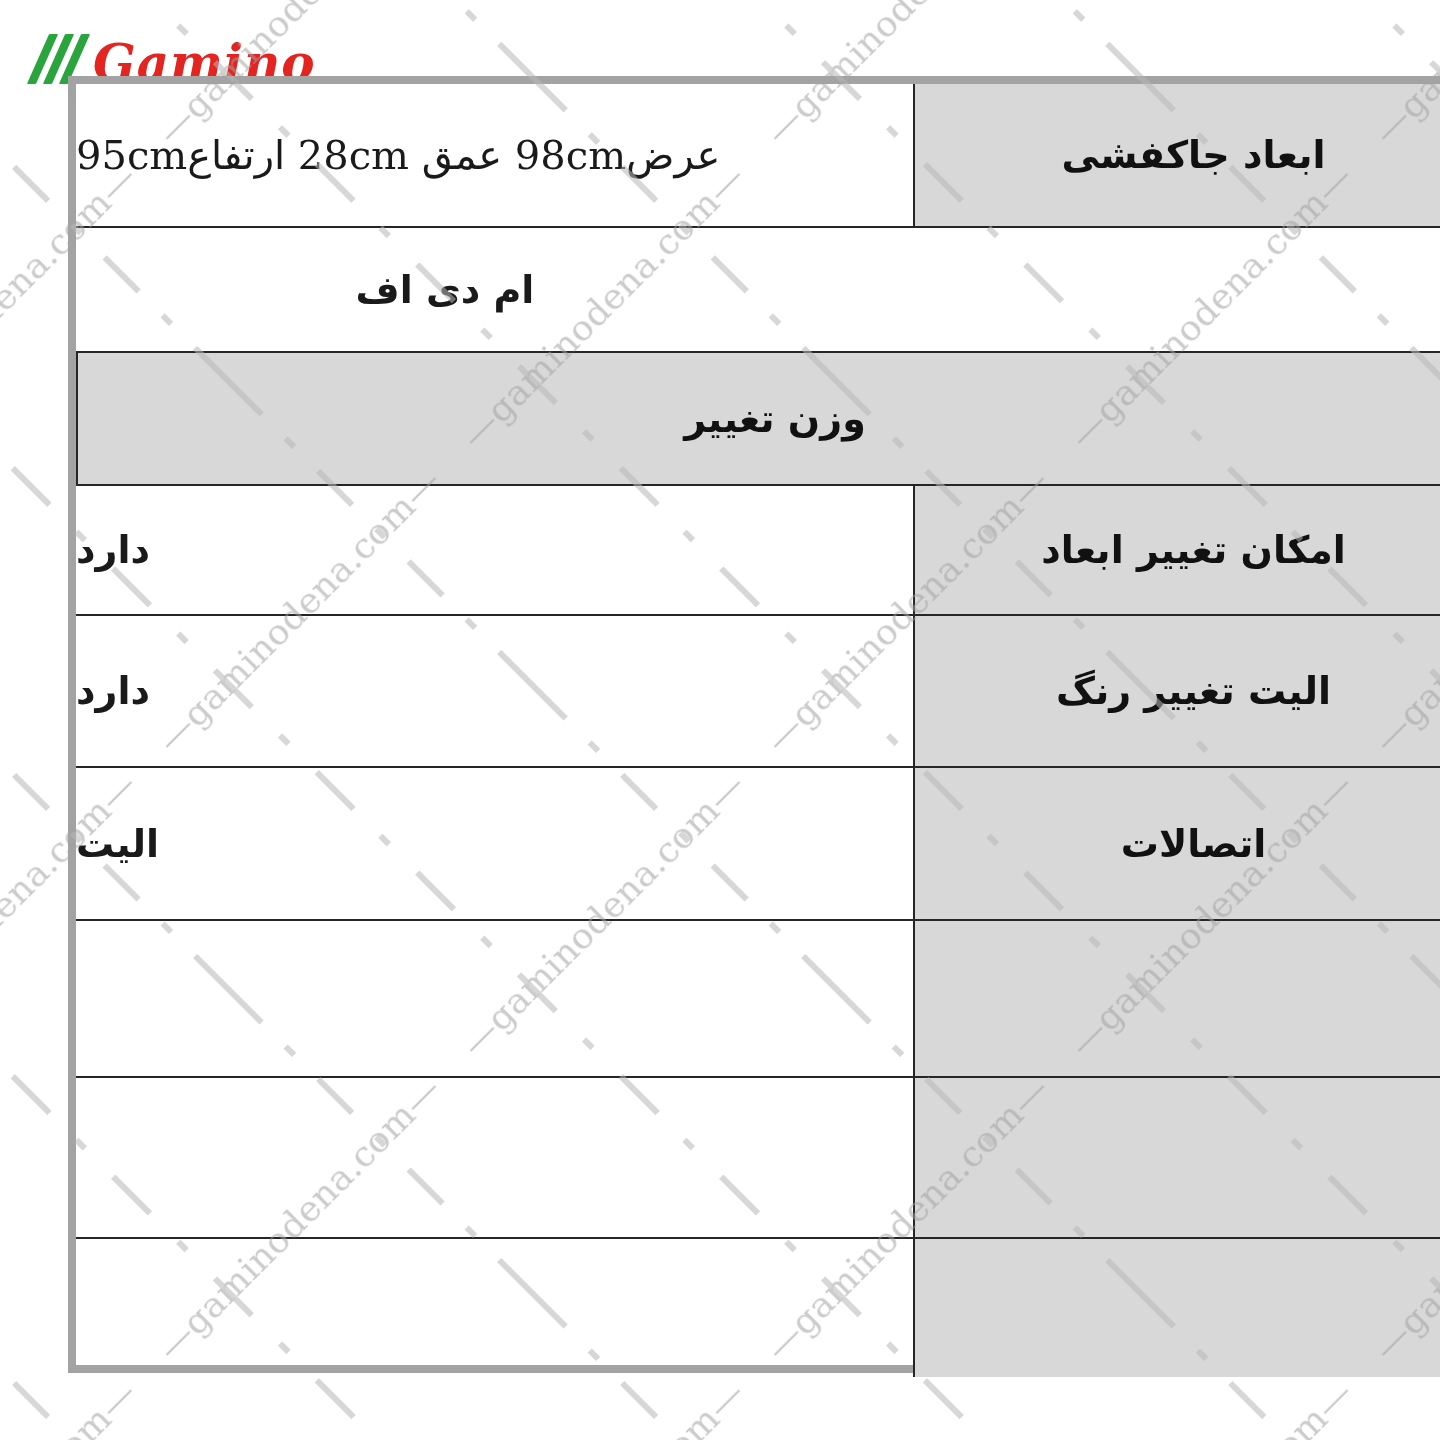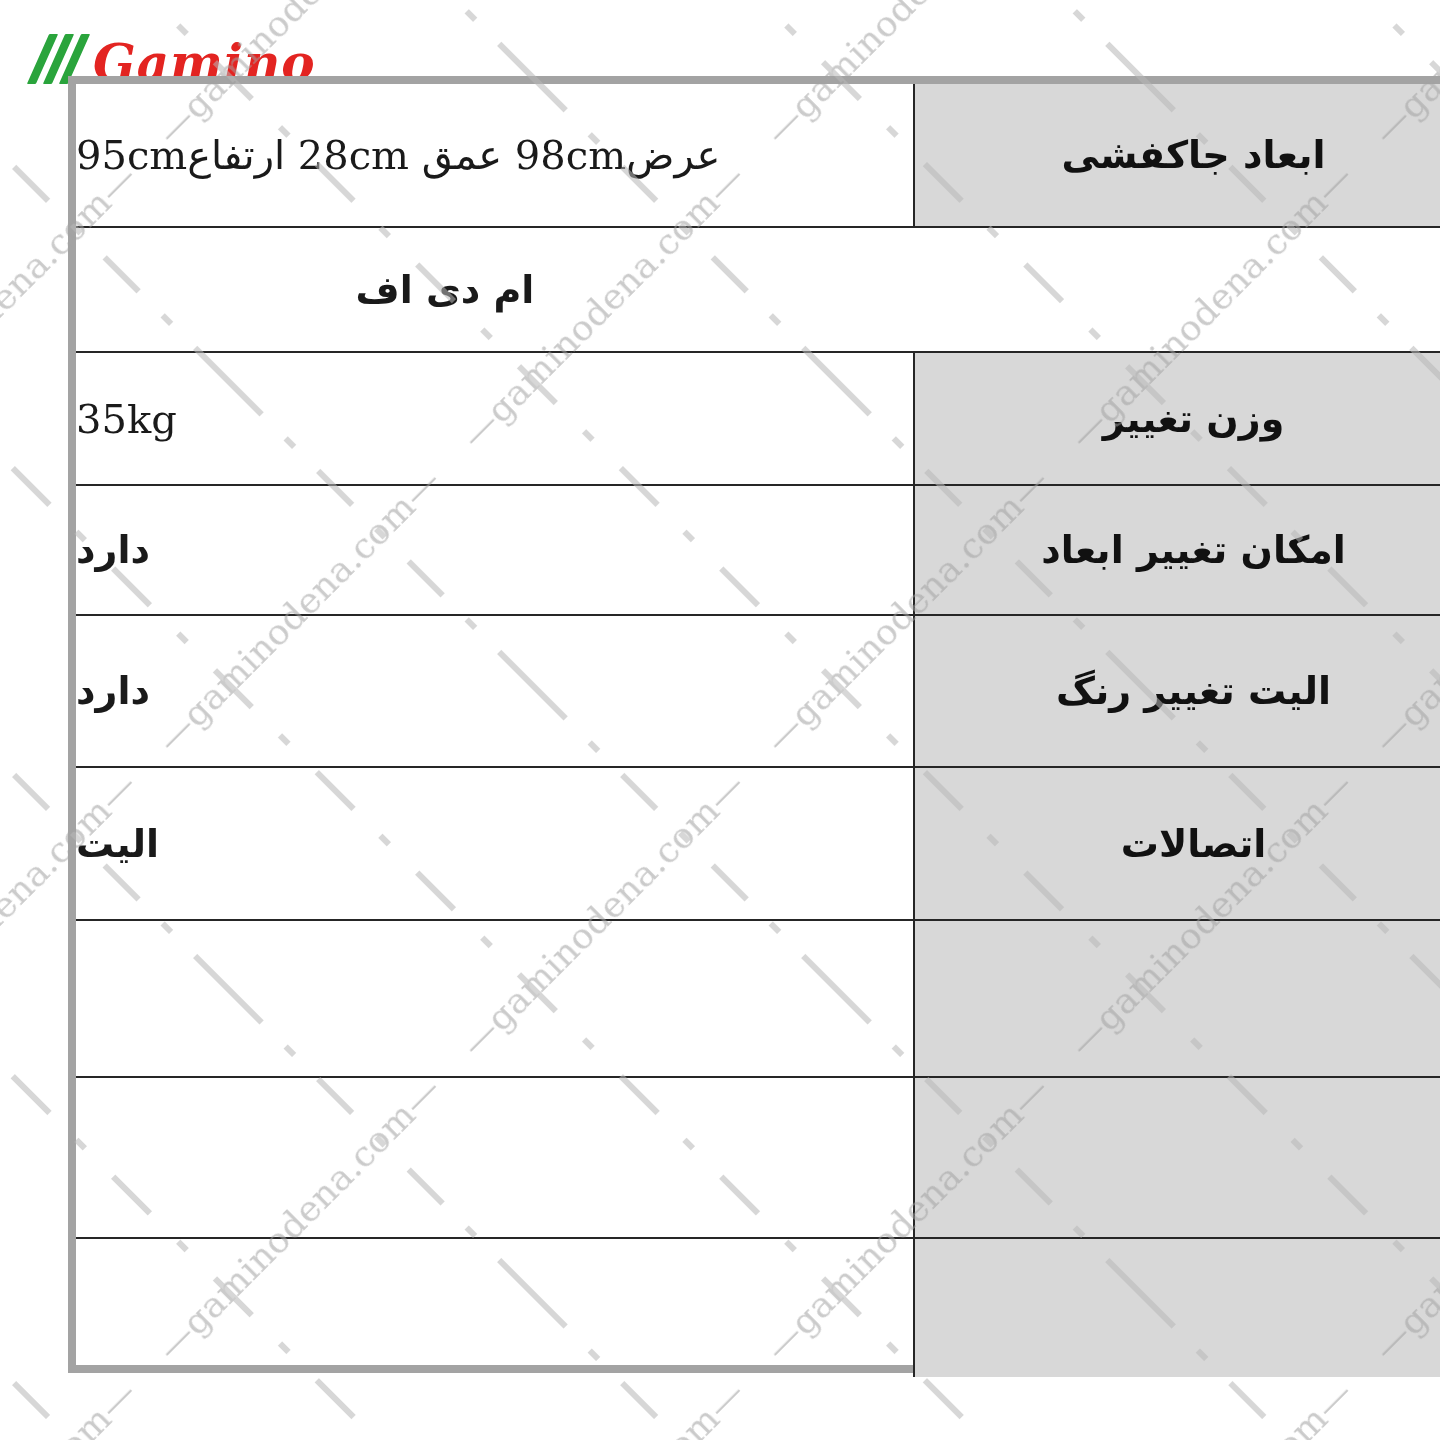--- a/index.html
+++ b/index.html
@@ -84,21 +84,20 @@
   <div class="row r1">
     <div class="cell-value mixed">عرض98cm عمق 28cm ارتفاع95cm</div>
     <div class="cell-label">ابعاد جاکفشی</div>
   </div>
 
   <div class="row r2">
     <div class="cell-value">ام دی اف</div>
   </div>
 
   <div class="row r3">
-    <div class="cell-value mixed">35kg</div>
     <div class="cell-label">وزن تغییر</div>
   </div>
 
   <div class="row r4">
     <div class="cell-value">دارد</div>
     <div class="cell-label">امکان تغییر ابعاد</div>
   </div>
 
   <div class="row r5">
     <div class="cell-value">دارد</div>

